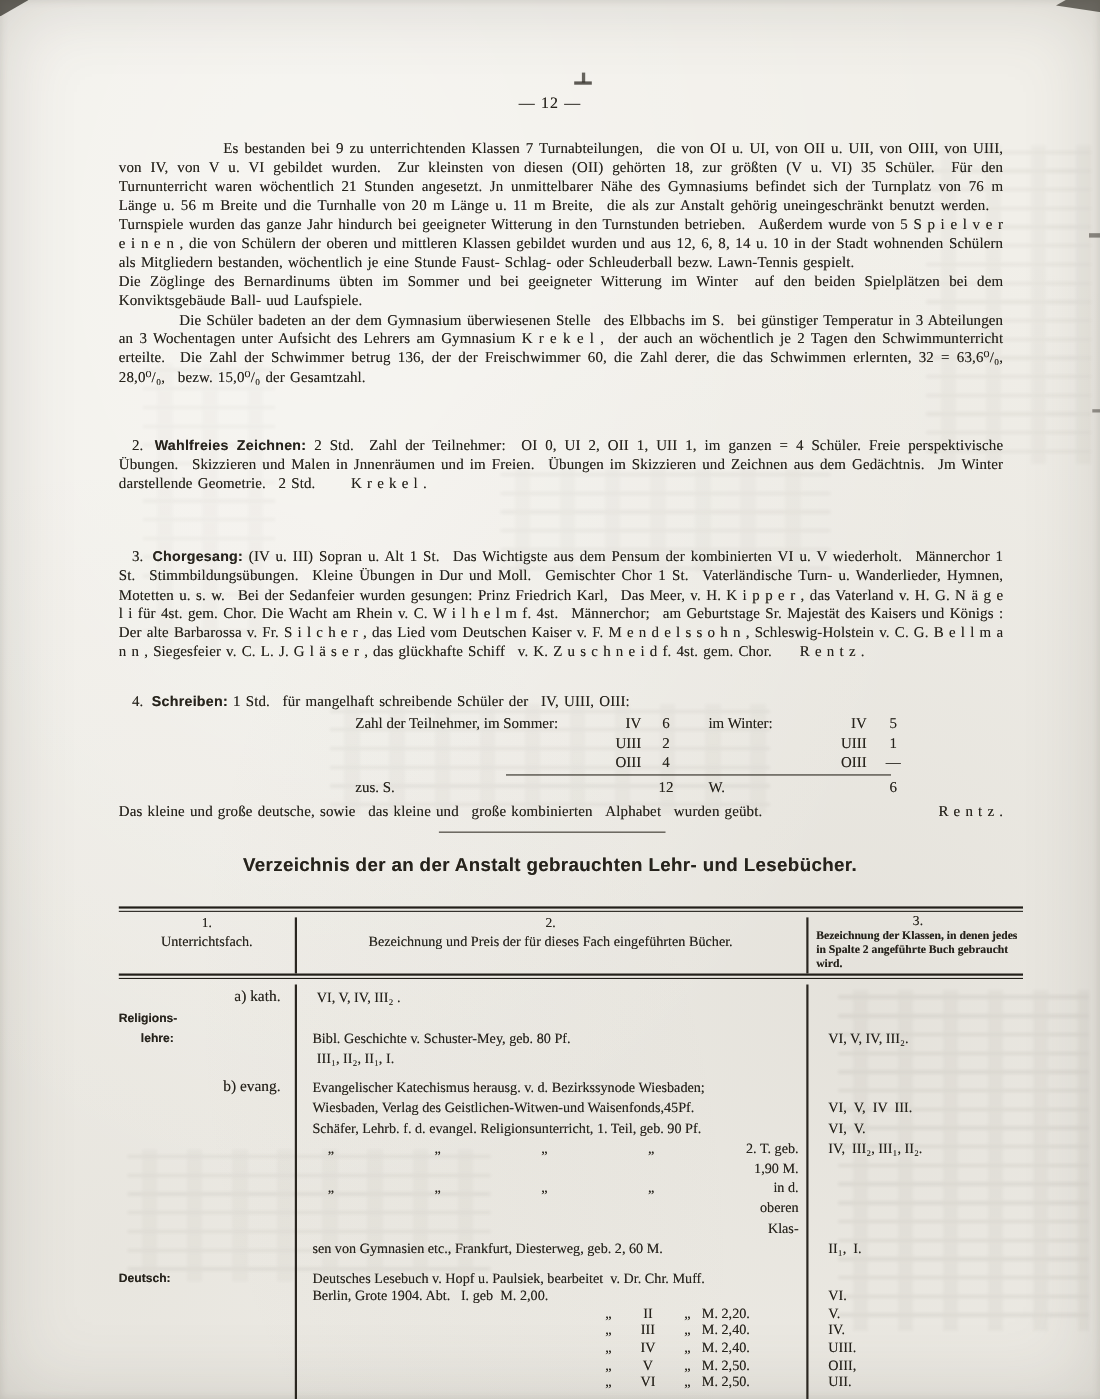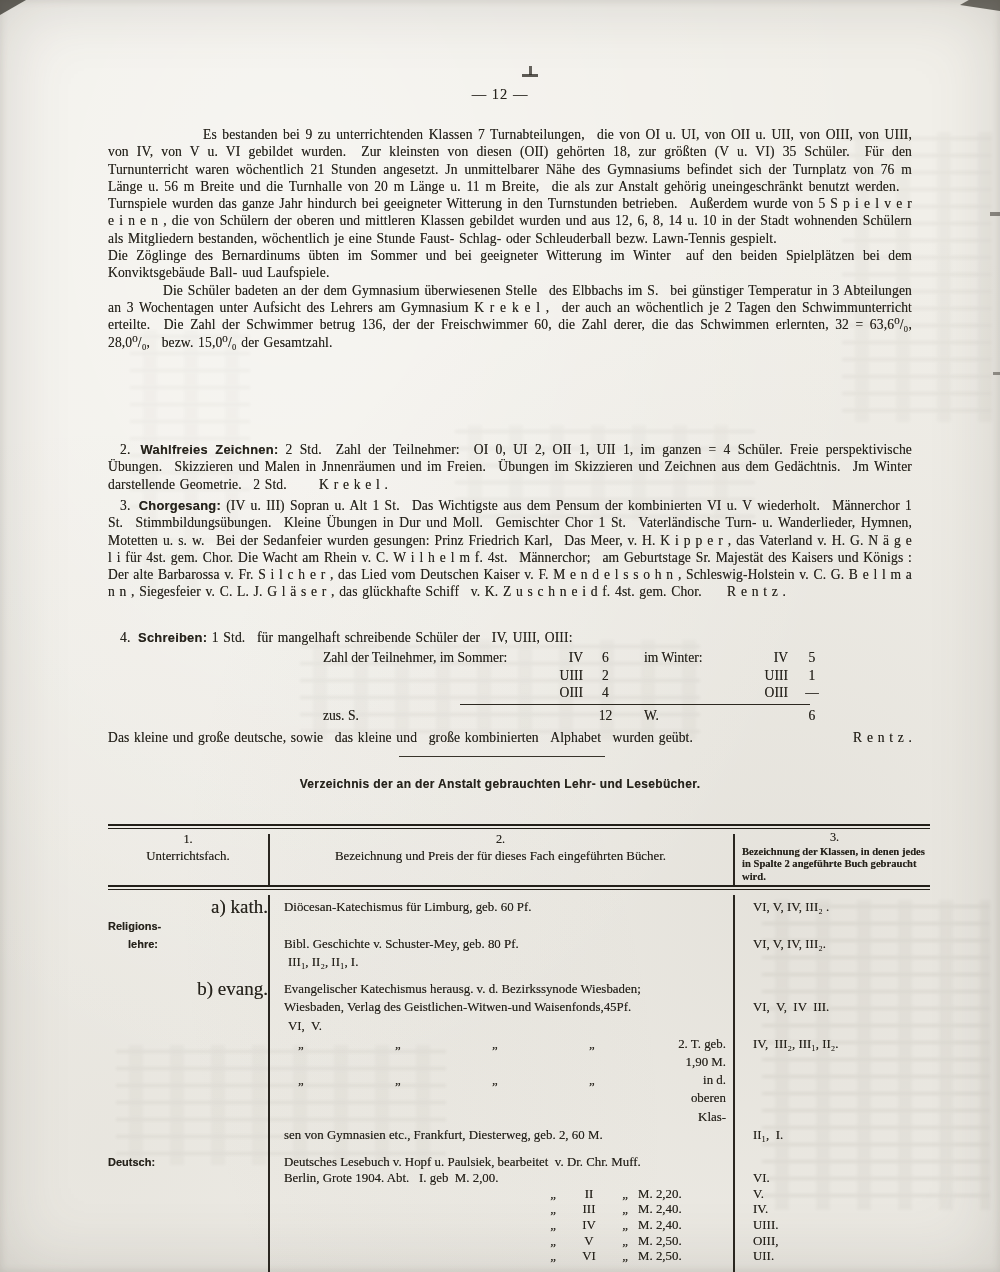--- a/index.html
+++ b/index.html
@@ -28,37 +28,37 @@
   font-size:13.6px;line-height:17.6px}
 .pc{white-space:pre-wrap}
 .pclass{text-align:right}
 .pcount{text-align:center}
 .pwl{padding-left:16px}
 .prule{grid-column:2/7;border-top:1.3px solid #2c2820;margin:2px 26px 2px -68px;height:0}
 .psum-label{text-align:left;padding-right:14px}
 
 .divider{position:absolute;top:756px;left:399px;width:206px;border-top:1.6px solid #38342b}
 .vheading{position:absolute;top:777px;left:0;width:100%;text-align:center;
-  font-family:"Liberation Sans",sans-serif;font-weight:bold;font-size:12px;letter-spacing:.35px}
+  font-family:"Liberation Sans",sans-serif;font-weight:bold;font-size:17px;letter-spacing:.35px}
 
 .btable{position:absolute;top:824px;left:108px;width:822px;font-size:12.9px}
 .dblrule{height:5px;border-top:2.6px solid #221f19;border-bottom:1.3px solid #221f19}
 .bheader{display:grid;grid-template-columns:160px 465px 197px}
 .bh{padding:3px 4px 6px;text-align:center}
 .bh .num{display:block;font-size:12.3px;margin-bottom:2px}
 .bh3{font-size:10.6px;font-weight:bold;text-align:left;line-height:12.6px;padding:2px 3px 2px 9px}
 .bh3 .num{font-weight:normal;text-align:center}
 .bbody{position:relative;padding-top:8px;padding-bottom:14px}
 .vl{position:absolute;top:5px;bottom:0;width:1.7px;background:#2a2620}
 .vl1{left:160px}.vl2{left:625px}
 .brow{display:grid;grid-template-columns:160px 465px 197px;line-height:18.2px;min-height:18.2px}
 .brow.tight{line-height:15.6px;min-height:15.6px}
 .brow.gap{margin-top:9px}
 .bc1{font-family:"Liberation Sans",sans-serif;font-weight:bold;font-size:11px;white-space:pre-wrap}
-.bc1.r{font-family:"Liberation Serif","DejaVu Serif",serif;font-weight:normal;font-size:19px;text-align:right;}
+.bc1.r{font-family:"Liberation Serif","DejaVu Serif",serif;font-weight:normal;font-size:14px;text-align:right;padding-right:13px}
 .bc1.bi{padding-left:20px}
 .bc2{padding-left:16px;padding-right:7px;white-space:pre-wrap}
 .bc2.right{text-align:left}
 .bc2.quotes{display:flex}
 .qm{flex:0 0 97px;padding-left:14px}
 .qend{flex:1;text-align:right}
 .bc2.abt{display:flex;justify-content:flex-end}
 .aq{flex:0 0 26px;text-align:center}
 .ar{flex:0 0 46px;text-align:center}
 .ap{flex:0 0 88px;text-align:left}
@@ -90,21 +90,21 @@
   <div class="speck" style="left:993px;top:372px;width:7px;height:3px;opacity:.45"></div>
 
   <div class="pageno">— 12 —</div>
 
   <div class="abs" style="top:126px">
     <p class="par ind95">Es bestanden bei 9 zu unterrichtenden Klassen 7 Turnabteilungen,  die von OI u. UI, von OII u. UII, von OIII, von UIII, von IV, von V u. VI gebildet wurden.  Zur kleinsten von diesen (OII) gehörten 18, zur größten (V u. VI) 35 Schüler.  Für den Turnunterricht waren wöchentlich 21 Stunden angesetzt. Jn unmittelbarer Nähe des Gymnasiums befindet sich der Turnplatz von 76 m Länge u. 56 m Breite und die Turnhalle von 20 m Länge u. 11 m Breite,  die als zur Anstalt gehörig uneingeschränkt benutzt werden.  Turnspiele wurden das ganze Jahr hindurch bei geeigneter Witterung in den Turnstunden betrieben.  Außerdem wurde von 5 S p i e l v e r e i n e n , die von Schülern der oberen und mittleren Klassen gebildet wurden und aus 12, 6, 8, 14 u. 10 in der Stadt wohnenden Schülern als Mitgliedern bestanden, wöchentlich je eine Stunde Faust- Schlag- oder Schleuderball bezw. Lawn-Tennis gespielt.</p>
     <p class="par">Die Zöglinge des Bernardinums übten im Sommer und bei geeigneter Witterung im Winter  auf den beiden Spielplätzen bei dem Konviktsgebäude Ball- uud Laufspiele.</p>
     <p class="par ind55">Die Schüler badeten an der dem Gymnasium überwiesenen Stelle  des Elbbachs im S.  bei günstiger Temperatur in 3 Abteilungen an 3 Wochentagen unter Aufsicht des Lehrers am Gymnasium K r e k e l ,  der auch an wöchentlich je 2 Tagen den Schwimmunterricht erteilte.  Die Zahl der Schwimmer betrug 136, der der Freischwimmer 60, die Zahl derer, die das Schwimmen erlernten, 32 = 63,6⁰/₀, 28,0⁰/₀,  bezw. 15,0⁰/₀ der Gesamtzahl.</p>
   </div>
 
-  <div class="abs" style="top:441px">
+  <div class="abs" style="top:396px">
     <p class="par ind12">
       <span class="secnum">2.</span>
       <span class="sectitle">Wahlfreies Zeichnen:</span>
       <span>2 Std.  Zahl der Teilnehmer:  OI 0, UI 2, OII 1, UII 1, im ganzen = 4 Schüler.</span>
       <span>Freie perspektivische Übungen.  Skizzieren und Malen in Jnnenräumen und im Freien.  Übungen im Skizzieren und Zeichnen aus dem Gedächtnis.  Jm Winter darstellende Geometrie.  2 Std.</span>
       <span class="sig">    K r e k e l .</span>
     </p>
   </div>
 
   <div class="abs" style="top:497px">
@@ -175,21 +175,20 @@
         <span class="num" style="display:block">3.</span>
         <span>Bezeichnung der Klassen, in denen jedes in Spalte 2 angeführte Buch gebraucht wird.</span>
       </div>
     </div>
     <div class="dblrule"></div>
     <div class="bbody">
       <div class="vl vl1"></div>
       <div class="vl vl2"></div>
     <div class="brow">
           <div class="bc1 r">a) kath.</div>
-          <div class="bc2">Diöcesan-Katechismus für Limburg, geb. 60 Pf.</div>
           <div class="bc3">VI, V, IV, III₂ .</div>
         </div>
         <div class="brow">
           <div class="bc1 b">Religions-</div>
           <div class="bc3"></div>
         </div>
         <div class="brow">
           <div class="bc1 bi">lehre:</div>
           <div class="bc2">Bibl. Geschichte v. Schuster-Mey, geb. 80 Pf.</div>
           <div class="bc3">VI, V, IV, III₂.</div>
@@ -203,20 +202,21 @@
           <div class="bc2">Evangelischer Katechismus herausg. v. d. Bezirkssynode Wiesbaden;</div>
           <div class="bc3"></div>
         </div>
         <div class="brow">
           <div class="bc1"></div>
           <div class="bc2">Wiesbaden, Verlag des Geistlichen-Witwen-und Waisenfonds,45Pf.</div>
           <div class="bc3">VI,  V,  IV  III.</div>
         </div>
         <div class="brow">
           <div class="bc1"></div>
+          <div class="bc2">Schäfer, Lehrb. f. d. evangel. Religionsunterricht, 1. Teil, geb. 90 Pf.</div>
           <div class="bc3">VI,  V.</div>
         </div>
         <div class="brow">
           <div class="bc1"></div>
           <div class="bc2 quotes"><div class="qm">„</div><div class="qm">„</div><div class="qm">„</div><div class="qm">„</div><div class="qend">2. T. geb. 1,90 M.</div></div>
           <div class="bc3">IV,  III₂, III₁, II₂.</div>
         </div>
         <div class="brow">
           <div class="bc1"></div>
           <div class="bc2 quotes"><div class="qm">„</div><div class="qm">„</div><div class="qm">„</div><div class="qm">„</div><div class="qend">in d. oberen Klas-</div></div>

